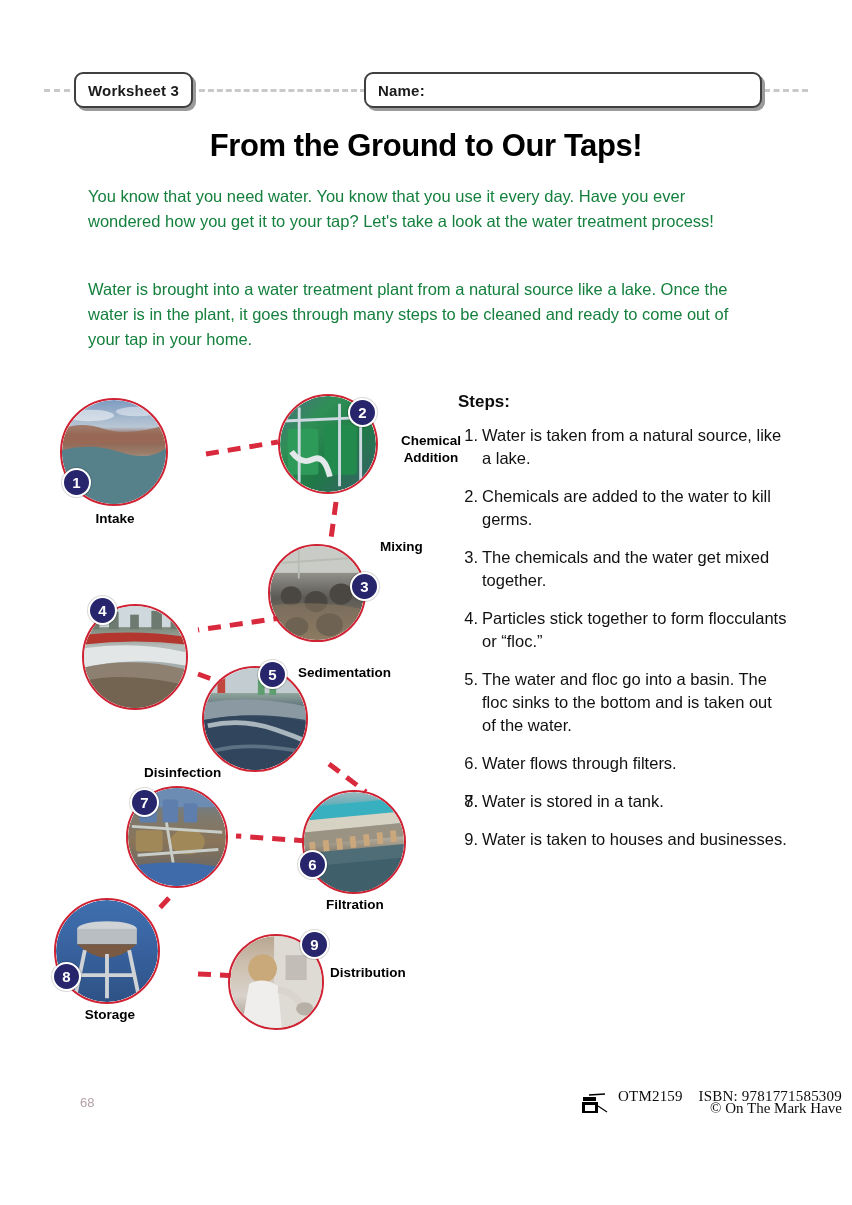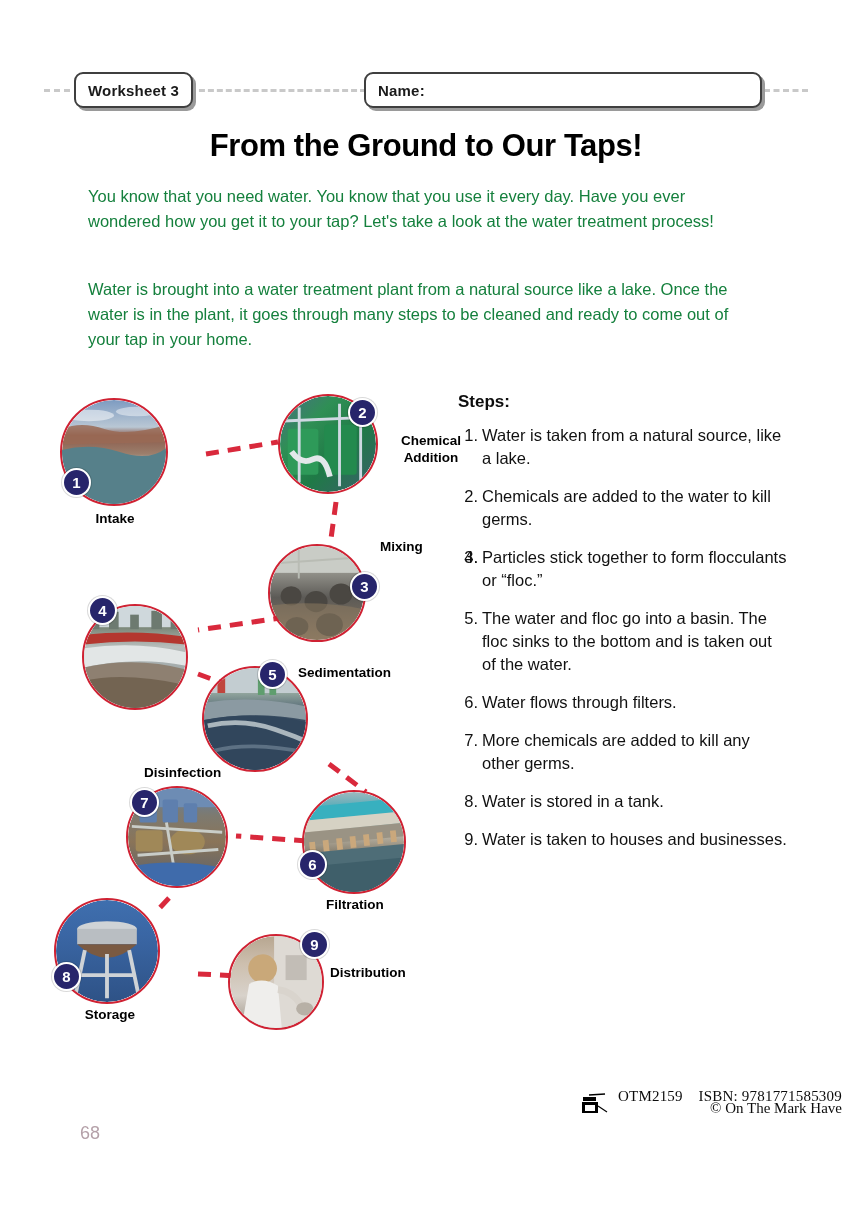--- a/index.html
+++ b/index.html
@@ -173,24 +173,23 @@
     width: 20px;
     text-align: right;
     font-weight: 500;
   }
 
   
   .page-number {
     position: absolute;
     left: 80px;
     top: 1095px;
-    font-size: 18px;
+    font-size: 13px;
     font-weight: 500;
     color: #b4a0a8;
-    margin-top: 28px;
   }
   .footer-meta {
     position: absolute;
     left: 580px;
     top: 1090px;
     width: 200px;
     display: flex;
     align-items: flex-start;
     gap: 8px;
   }
@@ -507,36 +506,36 @@
     <li>
       <span class="num">1.</span>
       <span>Water is taken from a natural source, like a lake.</span>
     </li>
     <li>
       <span class="num">2.</span>
       <span>Chemicals are added to the water to kill germs.</span>
     </li>
     <li>
       <span class="num">3.</span>
+      <span>The chemicals and the water get mixed together.</span>
     </li>
     <li>
       <span class="num">4.</span>
       <span>Particles stick together to form flocculants or “floc.”</span>
     </li>
     <li>
       <span class="num">5.</span>
       <span>The water and floc go into a basin. The floc sinks to the bottom and is taken out of the water.</span>
     </li>
     <li>
       <span class="num">6.</span>
       <span>Water flows through filters.</span>
     </li>
     <li>
       <span class="num">7.</span>
-      <span>More chemicals are added to kill any other germs.</span>
     </li>
     <li>
       <span class="num">8.</span>
       <span>Water is stored in a tank.</span>
     </li>
     <li>
       <span class="num">9.</span>
       <span>Water is taken to houses and businesses.</span>
     </li>
   </ol>

